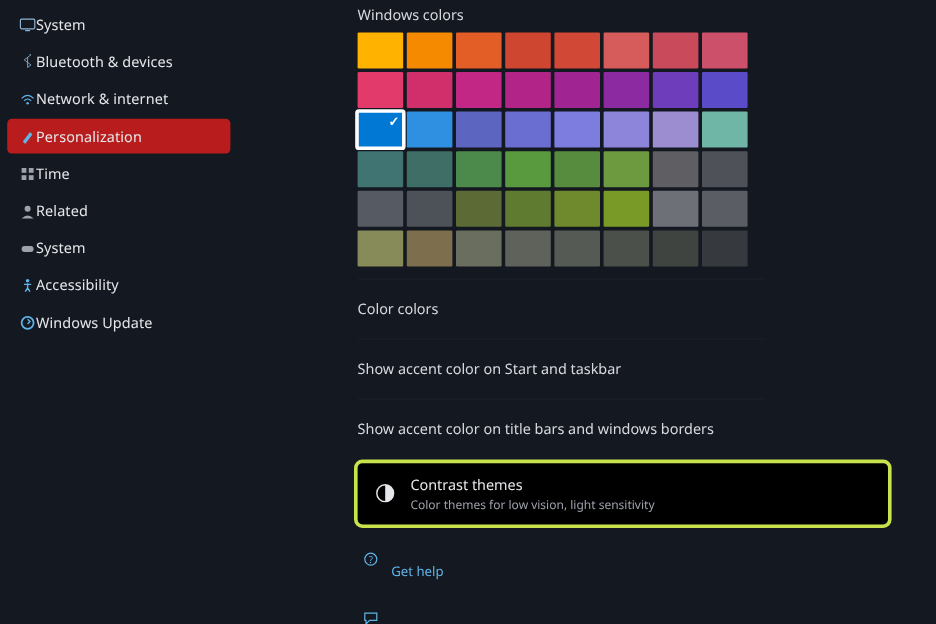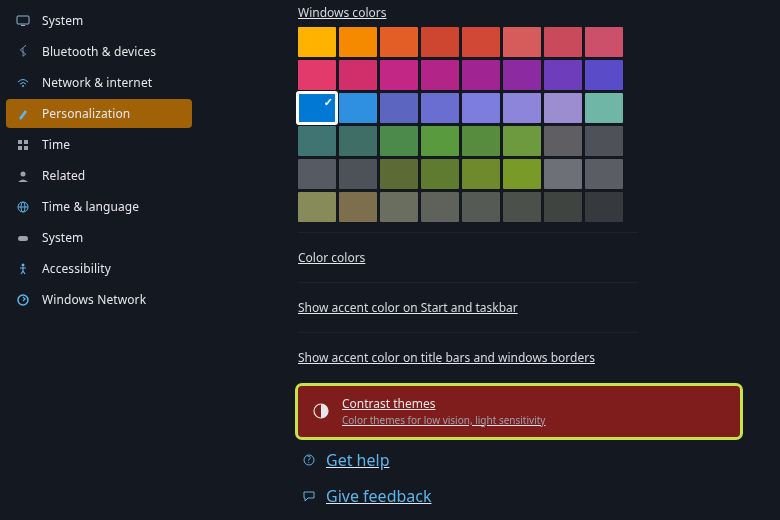--- a/index.html
+++ b/index.html
@@ -1,40 +1,40 @@
 <!DOCTYPE html>
 <html><head>
 <meta charset="utf-8">
 <style>
   * { margin:0; padding:0; box-sizing:border-box; font-family: "Segoe UI", system-ui, sans-serif; }
   body { width:780px; height:520px; background:#141821; color:#e6e7ea; overflow:hidden; position:relative; }
   .sidebar { position:absolute; left:0; top:0; bottom:0; width:198px; padding:6px 6px; background:#141821; }
-  .sidebar-item { display:flex; align-items:center; gap:12px; padding:6px 10px; border-radius:4px; font-size:12px; letter-spacing:.1px; cursor:pointer; color:#e6e7ea; margin-bottom:2px; }
-  .sidebar-item.selected { background:#a16207; }
+  .sidebar-item { display:flex; align-items:center; gap:0; padding:6px 10px; border-radius:4px; font-size:12px; letter-spacing:.1px; cursor:pointer; color:#e6e7ea; margin-bottom:2px; }
+  .sidebar-item.selected { background:#b91c1c; }
   .sidebar-item .ic { width:14px; height:14px; display:flex; align-items:center; justify-content:center; }
-  .main { position:absolute; left:198px; right:0; top:0; bottom:0; padding:0 0 0 100px;text-decoration:underline; }
+  .main { position:absolute; left:198px; right:0; top:0; bottom:0; padding:0 0 0 100px; }
   .section-label { font-size:12px; color:#d8d9dd; margin:4px 0 6px; }
   .swatch-area { width:340px; }
   .swatch-grid { display:grid; grid-template-columns:repeat(8, 38px); grid-auto-rows:30px; gap:3px; }
   .swatch { width:38px; height:30px; border-radius:1px; cursor:pointer; position:relative; }
   .swatch.selected { background:#0078d4 !important; }
   .swatch.selected::after { content:"✓"; position:absolute; top:1px; right:3px; font-size:11px; color:#fff; font-weight:bold; }
   .swatch.selected { outline:3px solid #fff; outline-offset:-1px; }
   .option-row { font-size:12px; color:#d8d9dd; padding:16px 0; border-top:1px solid rgba(255,255,255,0.04); width:340px; }
   .option-row.first { margin-top:10px; }
   .related-block { margin-top:4px; }
   .related-label { font-size:12px; color:#d8d9dd; margin:12px 0 8px; }
-  .card { display:flex; align-items:center; gap:12px; padding:10px 14px; background:#7f1d1d; border-radius:4px; width:442px; cursor:pointer; }
+  .card { display:flex; align-items:center; gap:12px; padding:10px 14px; background:#000000; border-radius:4px; width:442px; cursor:pointer; }
   .card.highlight { outline:3px solid #c7e24a; outline-offset:0; }
   .card-icon { width:18px; height:18px; display:flex; align-items:center; justify-content:center; }
   .card-title { font-size:12px; color:#e6e7ea; line-height:1.3; }
   .card-sub { font-size:10px; color:#9da1ab; margin-top:1px; }
   .link-row { display:flex; align-items:center; gap:10px; margin-top:10px; padding:2px 4px; cursor:pointer; }
   .link-row .lic { width:14px; height:14px; display:flex; align-items:center; justify-content:center; }
-  .link-row .ltxt { font-size:16px; color:#5fb4e8; }
+  .link-row .ltxt { font-size:11px; color:#5fb4e8;margin-top:20px; }
   
   svg { display:block; }
 </style>
 </head>
 <body>
 
 <nav class="sidebar">
   <div class="sidebar-item">
     <span class="ic">
       <svg width="14" height="14" viewBox="0 0 14 14">
@@ -85,30 +85,20 @@
       <svg width="14" height="14" viewBox="0 0 14 14">
           <circle cx="7" cy="5" r="2.5" fill="#9da1ab"></circle>
           <path d="M2 13 Q7 8 12 13" fill="#9da1ab"></path>
         </svg>
     </span>
     <span>Related</span>
   </div>
   <div class="sidebar-item">
     <span class="ic">
       <svg width="14" height="14" viewBox="0 0 14 14">
-          <circle cx="7" cy="7" r="5" fill="none" stroke="#5fb4e8" stroke-width="1"></circle>
-          <ellipse cx="7" cy="7" rx="2" ry="5" fill="none" stroke="#5fb4e8" stroke-width="1"></ellipse>
-          <line x1="2" y1="7" x2="12" y2="7" stroke="#5fb4e8" stroke-width="1"></line>
-        </svg>
-    </span>
-    <span>Time &amp; language</span>
-  </div>
-  <div class="sidebar-item">
-    <span class="ic">
-      <svg width="14" height="14" viewBox="0 0 14 14">
           <rect x="2" y="5" width="10" height="5" rx="2.5" fill="#9da1ab"></rect>
         </svg>
     </span>
     <span>System</span>
   </div>
   <div class="sidebar-item">
     <span class="ic">
       <svg width="14" height="14" viewBox="0 0 14 14">
           <circle cx="7" cy="3" r="1.5" fill="#5fb4e8"></circle>
           <path d="M7 5v4M4 6l6 0M5 12l2-3 2 3" stroke="#5fb4e8" stroke-width="1.2" fill="none"></path>
@@ -116,21 +106,21 @@
     </span>
     <span>Accessibility</span>
   </div>
   <div class="sidebar-item">
     <span class="ic">
       <svg width="14" height="14" viewBox="0 0 14 14">
           <circle cx="7" cy="7" r="5" fill="none" stroke="#5fb4e8" stroke-width="1.5"></circle>
           <path d="M7 4l2 2-2 2" fill="none" stroke="#5fb4e8" stroke-width="1.2"></path>
         </svg>
     </span>
-    <span>Windows Network</span>
+    <span>Windows Update</span>
   </div>
 </nav>
 
 <main class="main">
 
   <div class="swatch-area">
     <div class="section-label">Windows colors</div>
     <div class="swatch-grid" id="swatch-grid">
         <div class="swatch" style="background: rgb(255, 179, 0);"></div>
         <div class="swatch" style="background: rgb(245, 138, 0);"></div>

